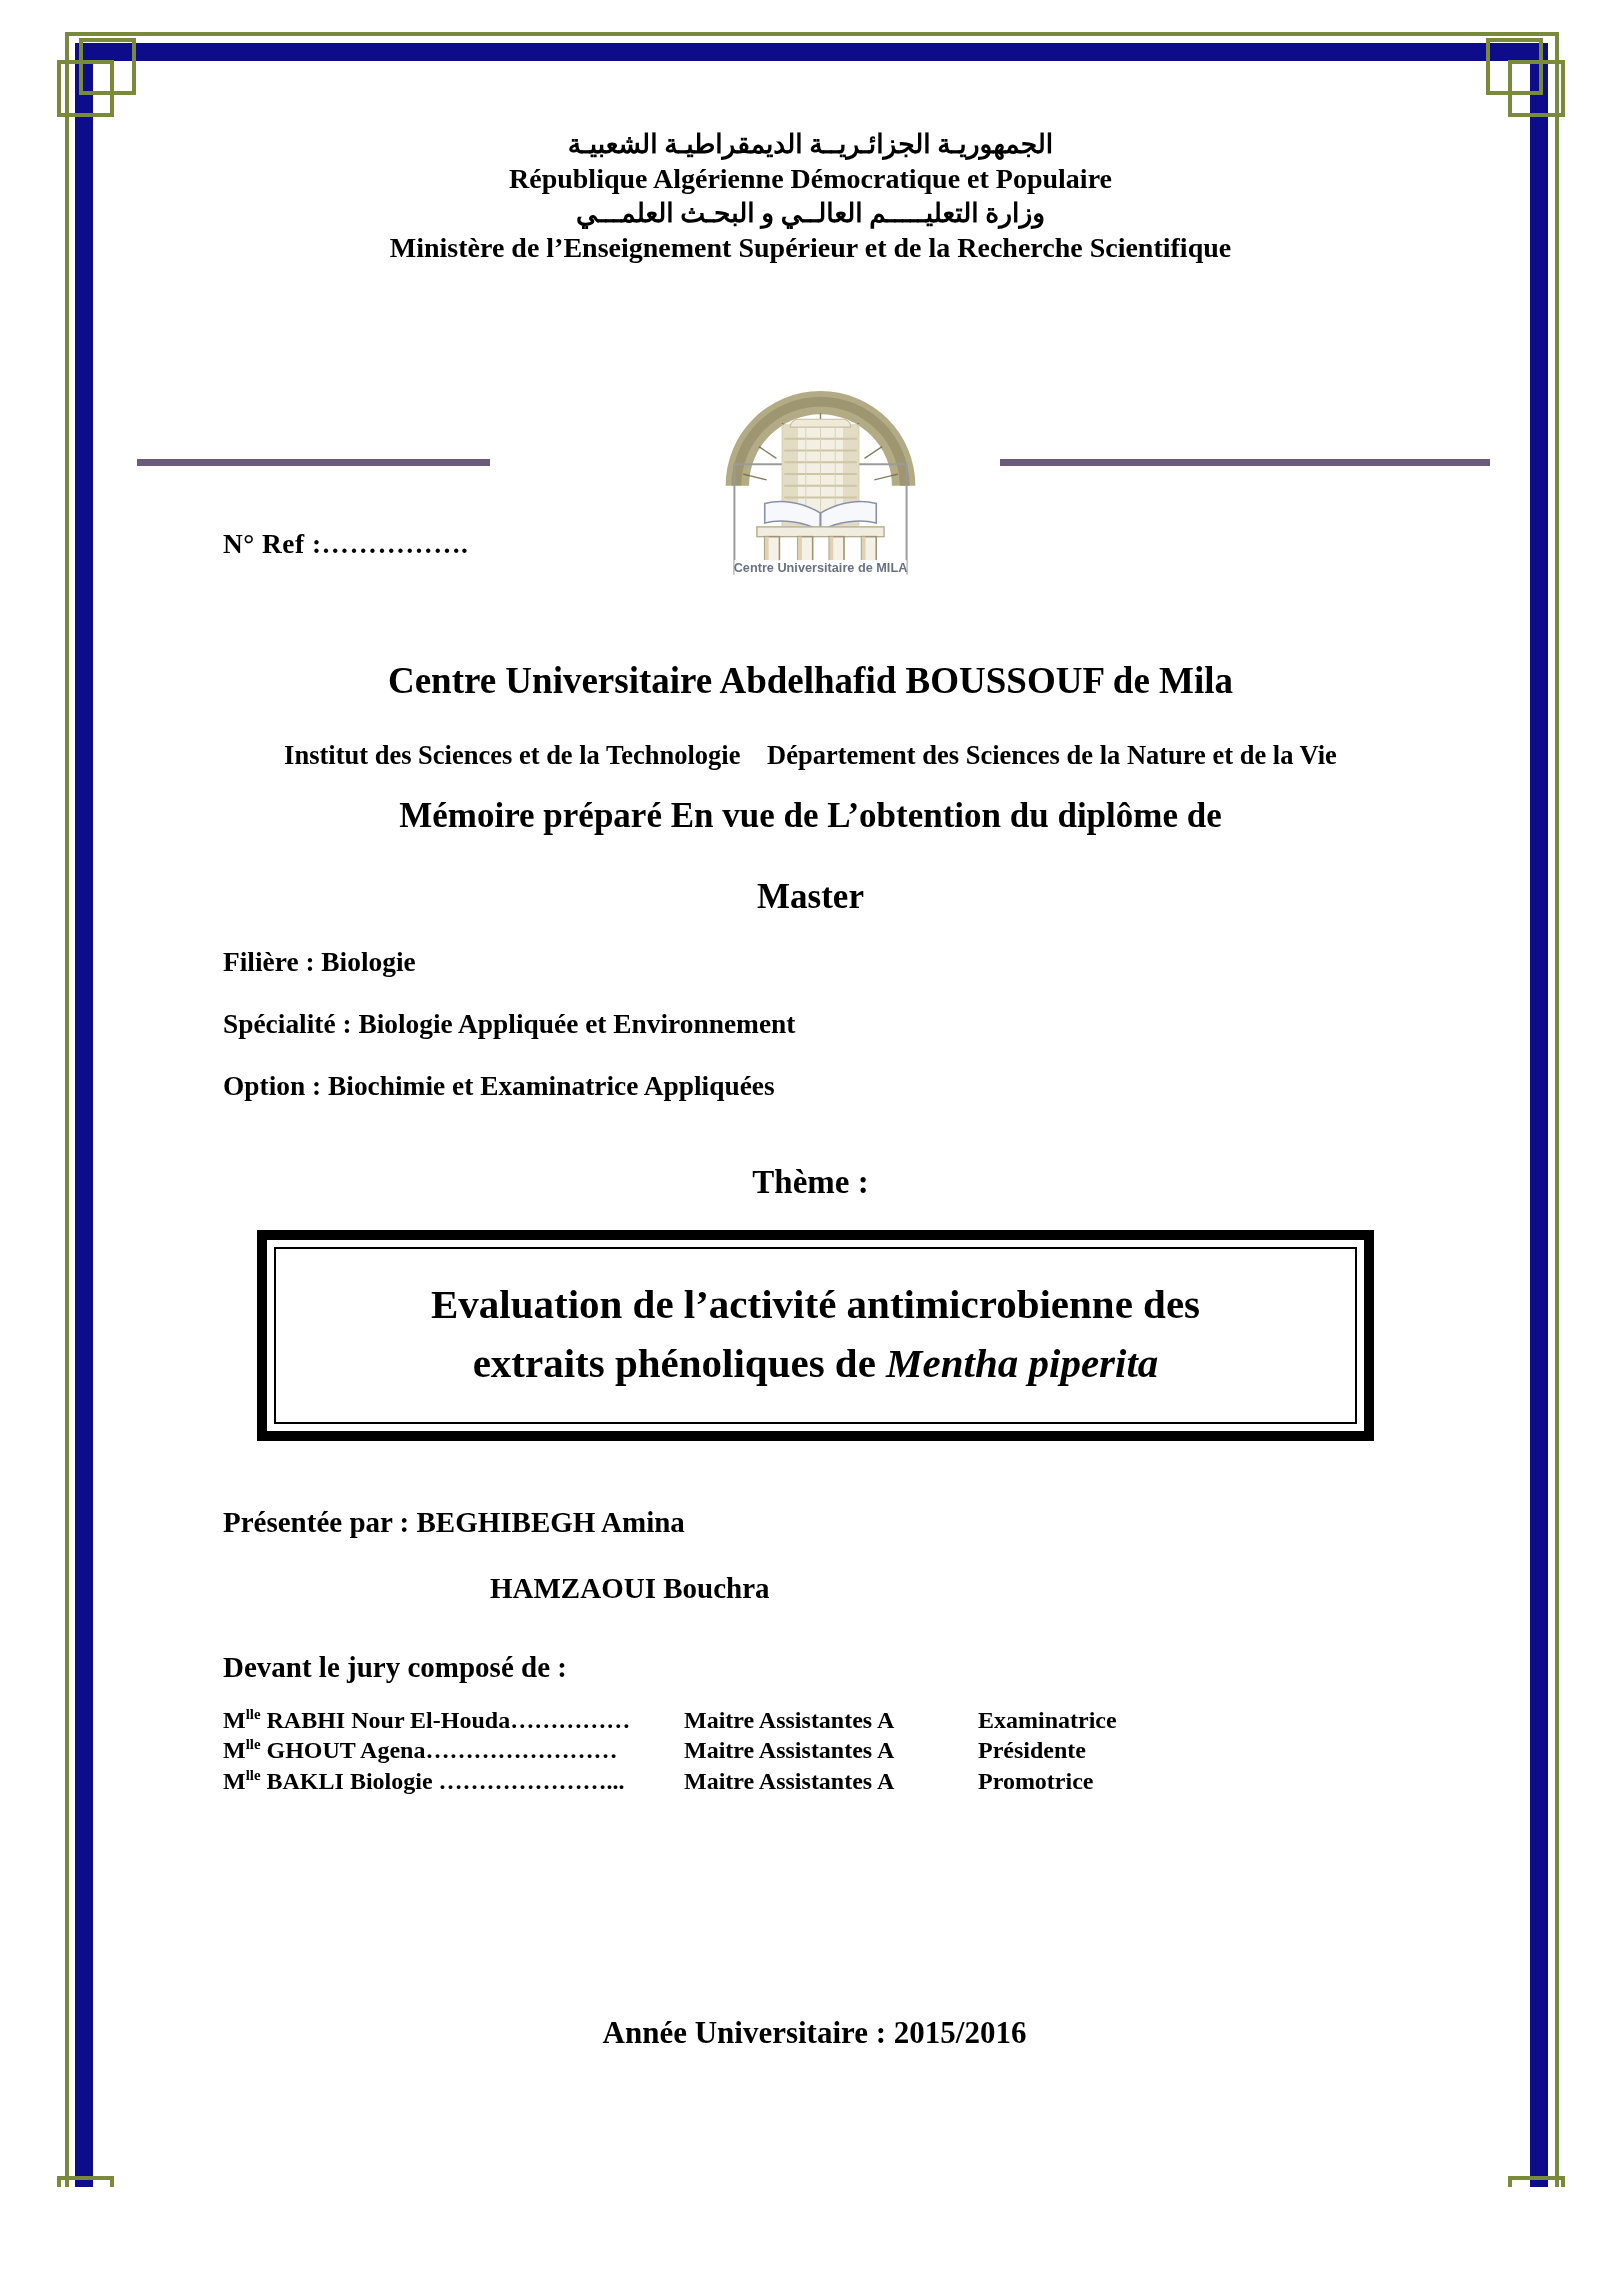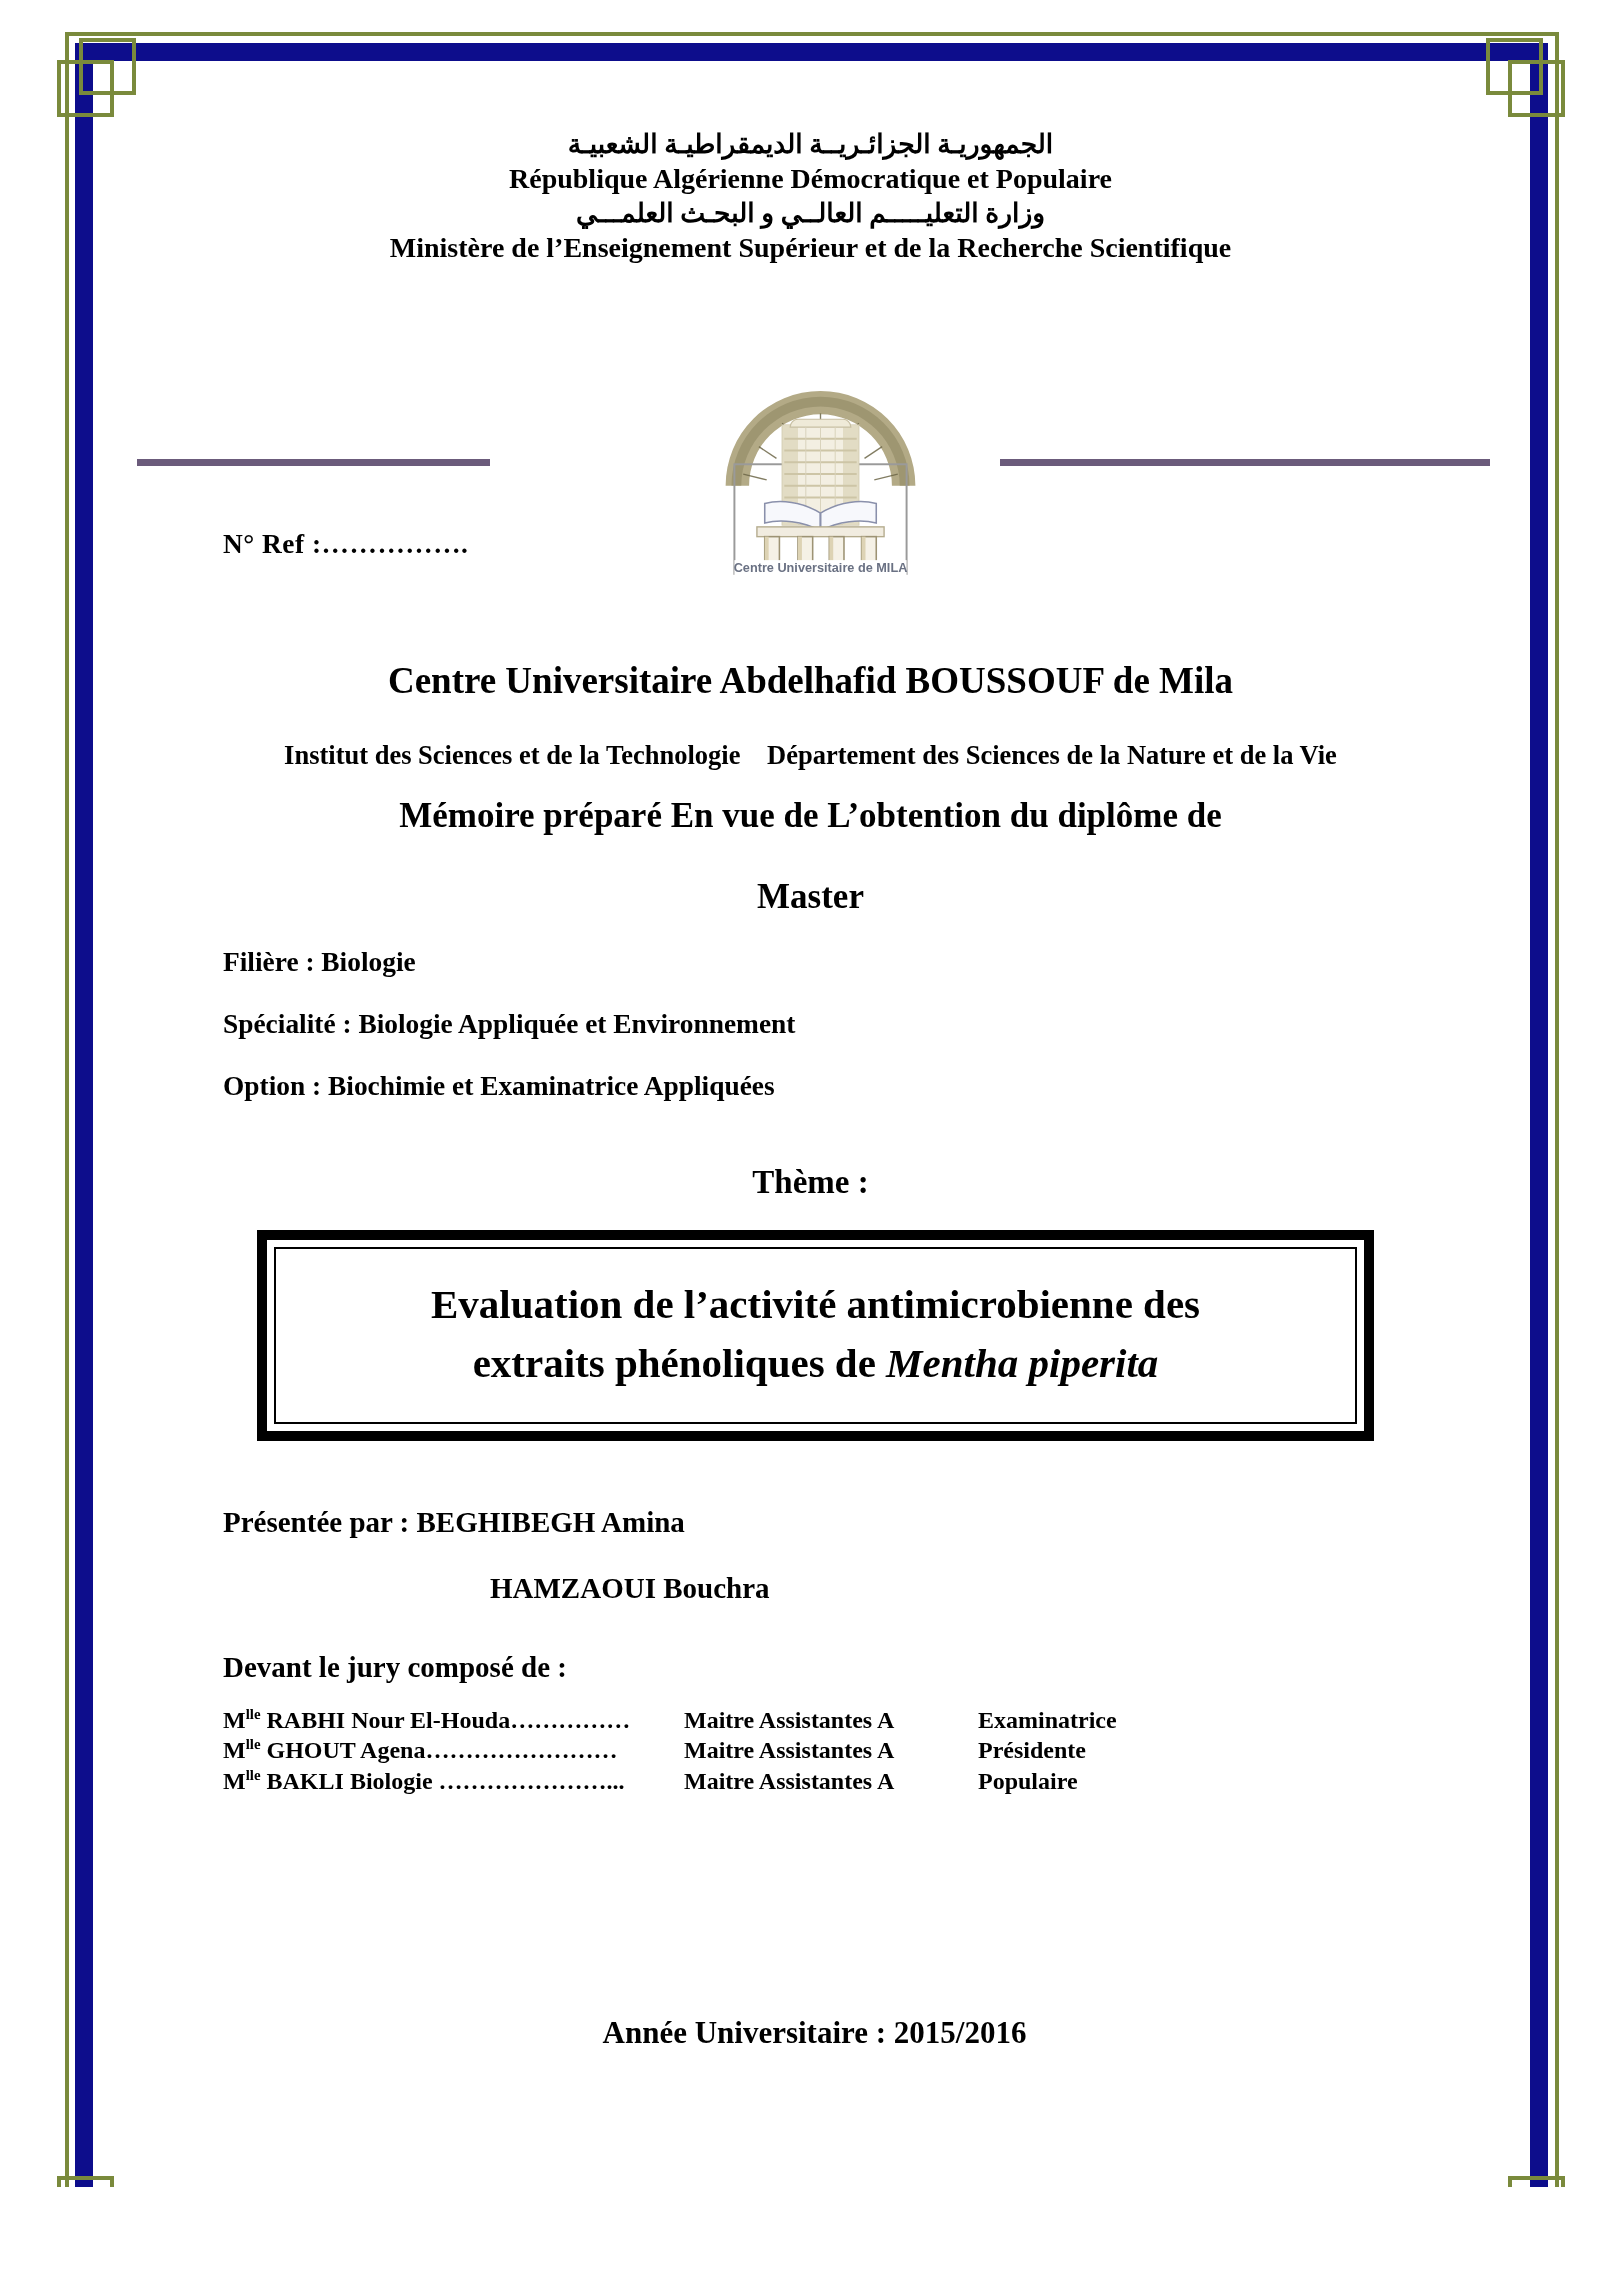--- a/index.html
+++ b/index.html
@@ -362,20 +362,20 @@
       <span class="jury-role">Examinatrice</span>
     </div>
     <div class="jury-row">
       <span class="jury-name"><span>M</span><sup>lle</sup><span> GHOUT Agena……………………</span></span>
       <span class="jury-grade">Maitre Assistantes A</span>
       <span class="jury-role">Présidente</span>
     </div>
     <div class="jury-row">
       <span class="jury-name"><span>M</span><sup>lle</sup><span> BAKLI Biologie …………………...</span></span>
       <span class="jury-grade">Maitre Assistantes A</span>
-      <span class="jury-role">Populaire</span>
+      <span class="jury-role">Promotrice</span>
     </div>
   </div>
 
   <div class="annee">Année Universitaire : 2015/2016</div>
 
 </div>
 
 
 </body></html>

